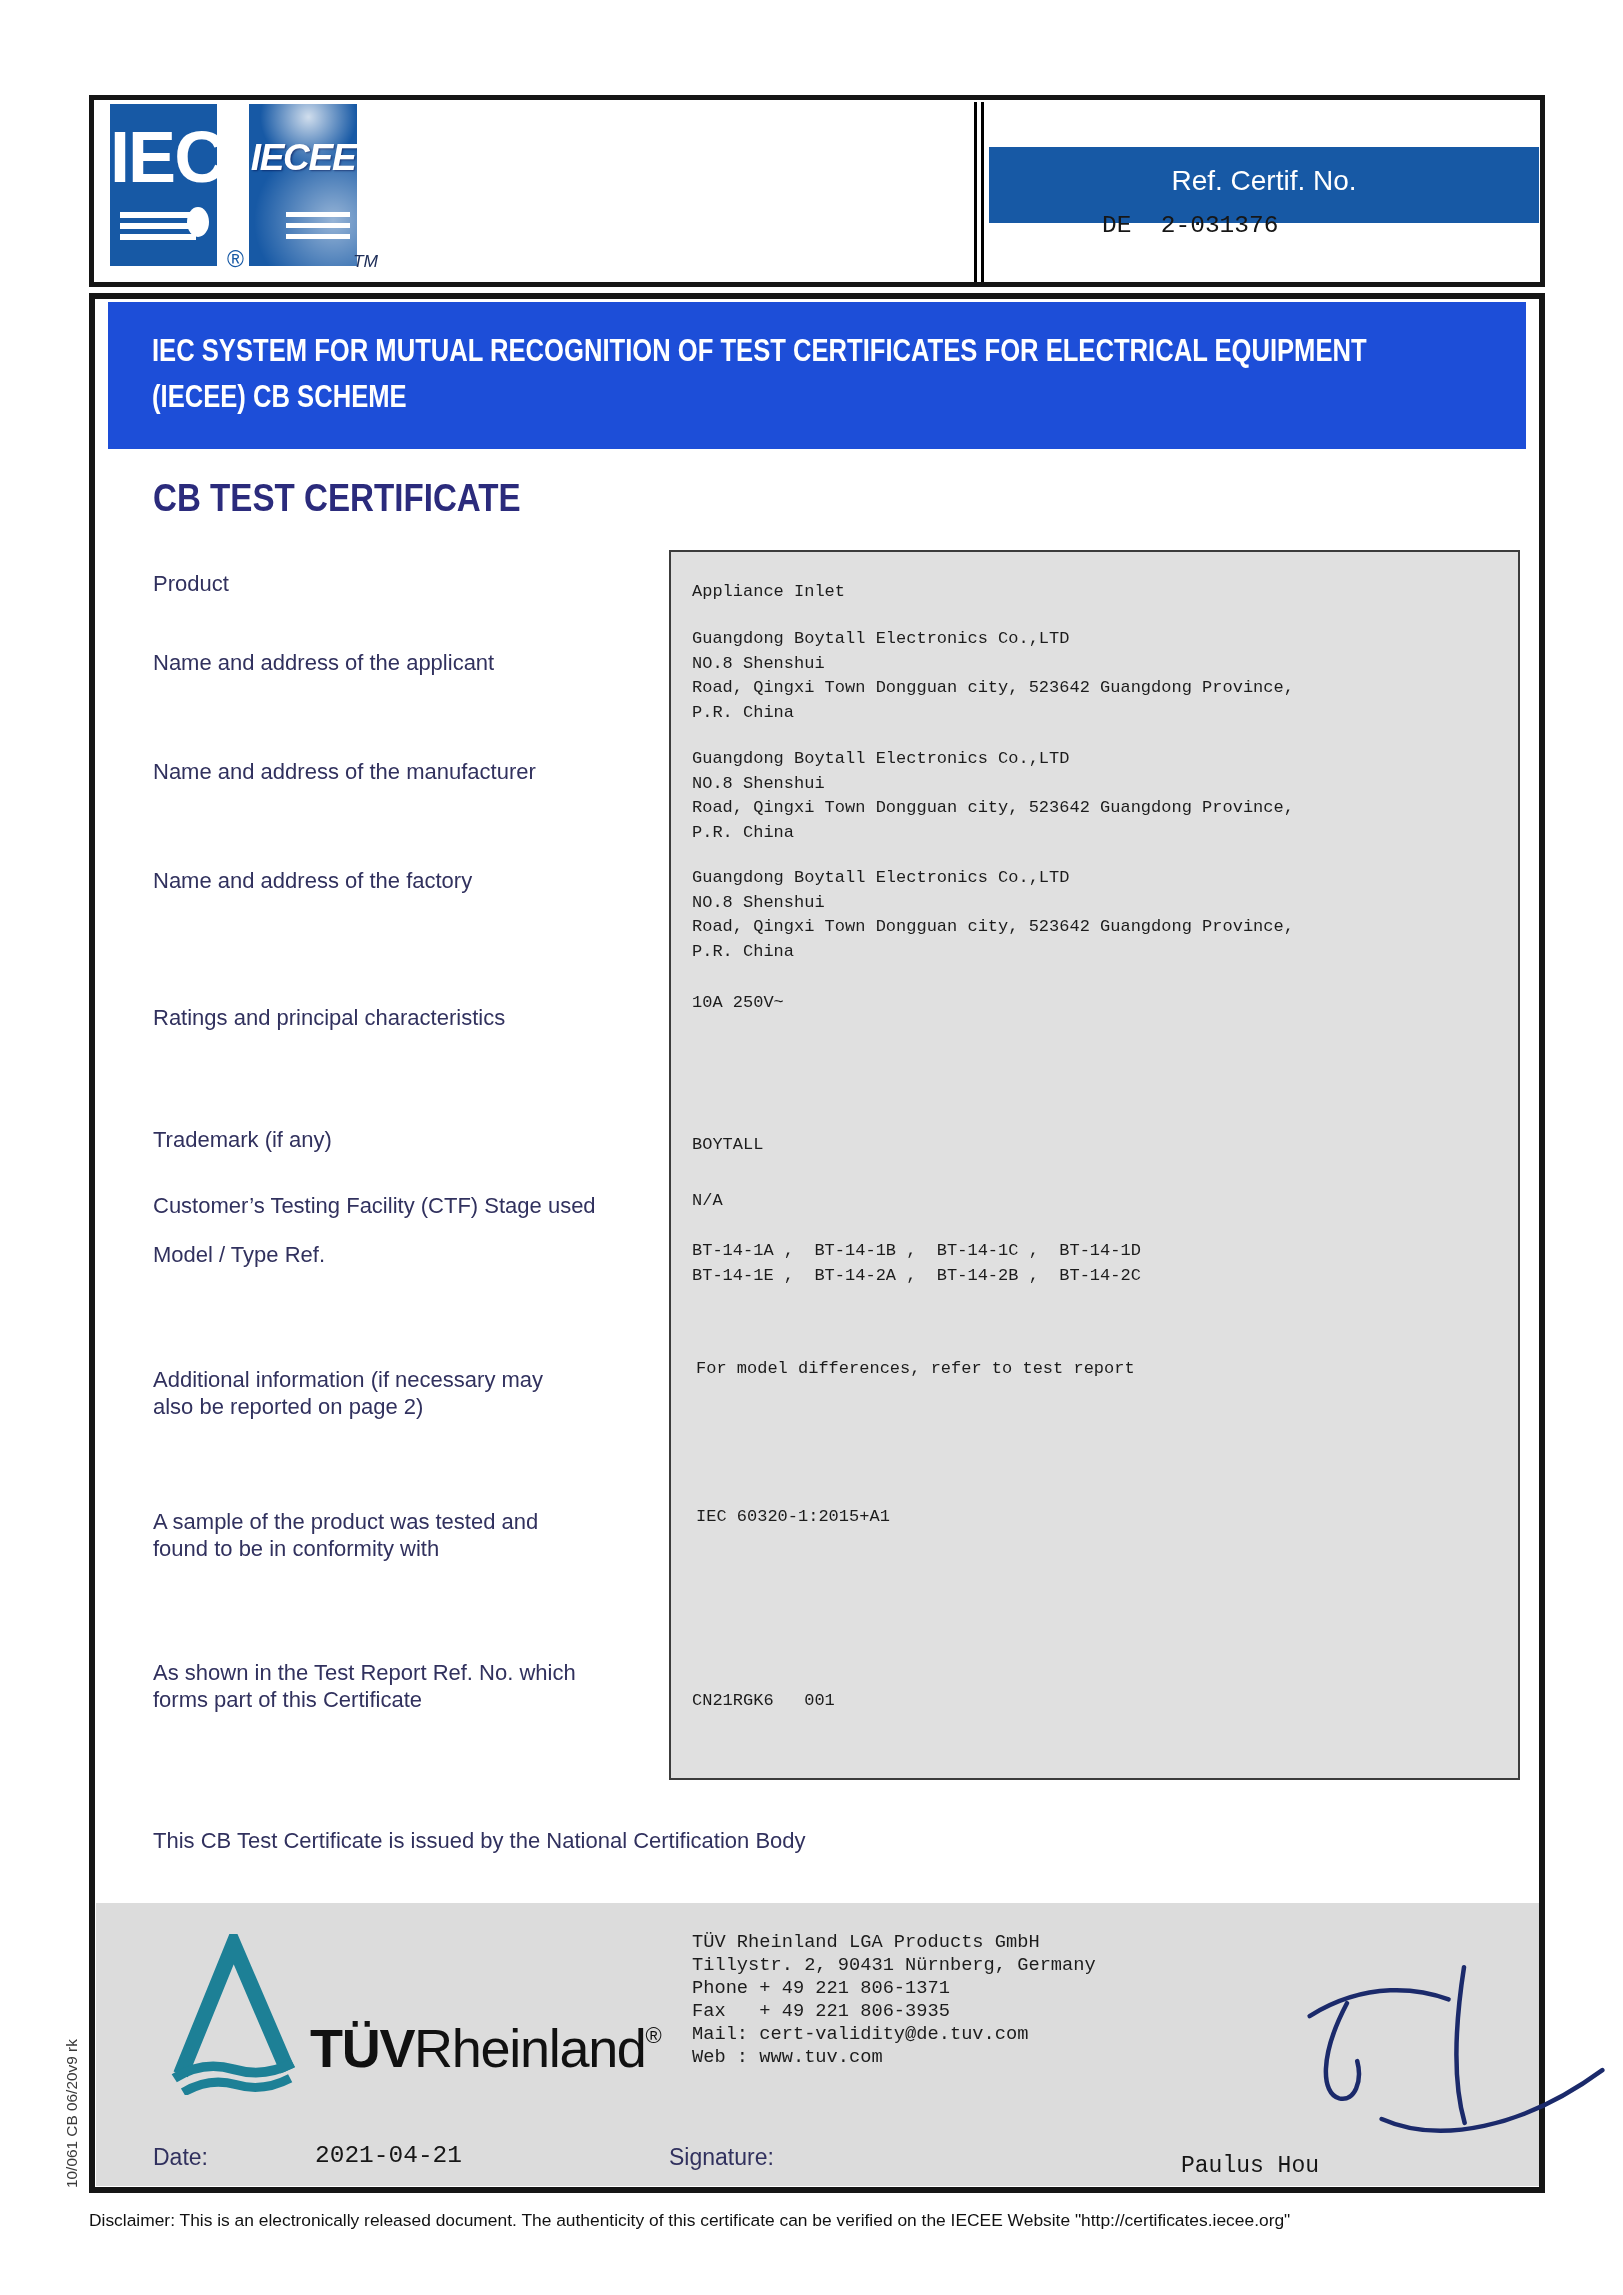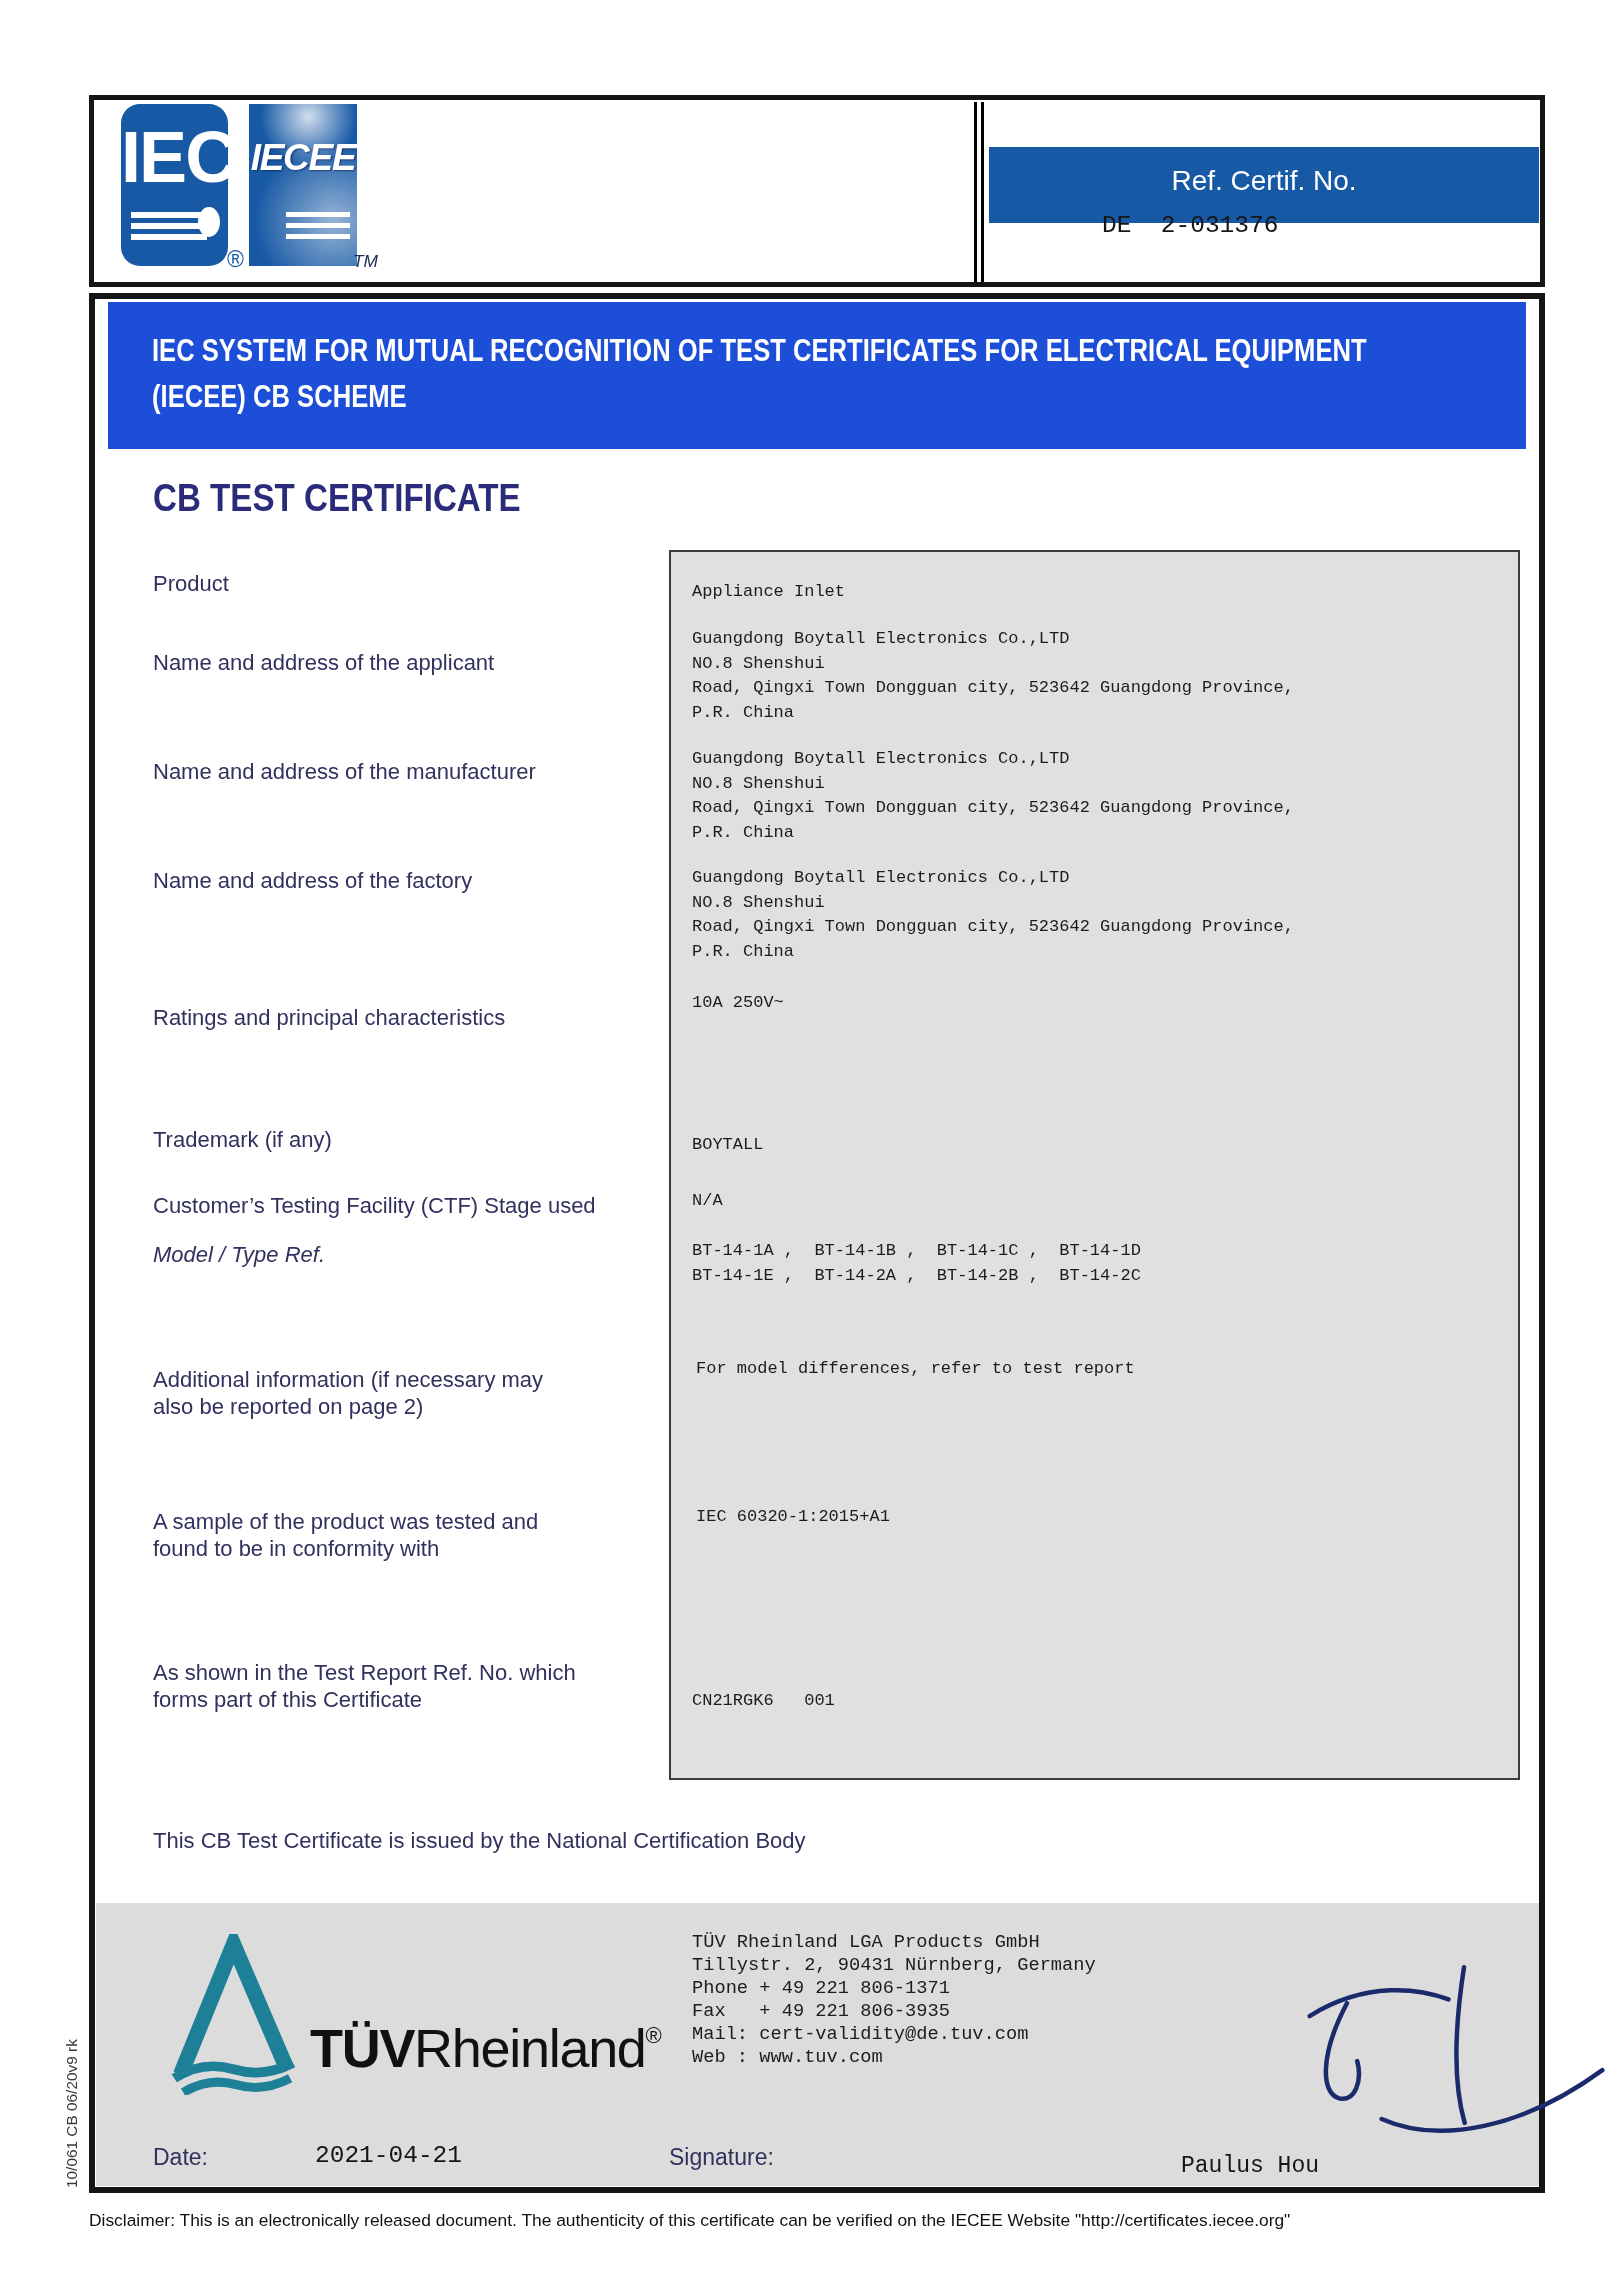--- a/index.html
+++ b/index.html
@@ -7,21 +7,21 @@
     width:1623px;height:2295px;position:relative;background:#ffffff;
     font-family:"Liberation Sans",sans-serif;overflow:hidden;
   }
   .abs{position:absolute;}
 
   
   .header-box{
     left:89px;top:95px;width:1456px;height:192px;
     border:5.8px solid #151515;background:#fff;box-sizing:border-box;
   }
-  .iec-logo{left:121px;top:104px;width:107px;height:162px;background:#1759a5;overflow:hidden;border-radius:19px;}
+  .iec-logo{left:110px;top:104px;width:107px;height:162px;background:#1759a5;overflow:hidden;}
   .iec-text{position:absolute;left:0;top:11.6px;width:100%;text-align:center;
     color:#fff;font-size:72px;font-weight:700;letter-spacing:-1.9px;}
   .iec-bars{position:absolute;left:10.3px;top:108px;width:76px;}
   .iec-bar{height:5.8px;background:#fff;margin-bottom:5.1px;}
   .iec-dot{position:absolute;left:77px;top:103px;width:22px;height:30px;background:#fff;border-radius:50%;}
   .iecee-logo{left:249px;top:104px;width:108px;height:162px;
     background:radial-gradient(circle at 78% 72%, rgba(255,255,255,.55), rgba(255,255,255,0) 55%),
                radial-gradient(circle at 55% 8%, rgba(255,255,255,.8), rgba(255,255,255,0) 30%),
                #1759a5;
     overflow:hidden;}
@@ -130,21 +130,21 @@
 
 <div class="abs value-panel"></div>
 
 <div class="abs label" style="left:153px;top:570px;">Product</div>
 <div class="abs label" style="left:153px;top:649px;">Name and address of the applicant</div>
 <div class="abs label" style="left:153px;top:758px;">Name and address of the manufacturer</div>
 <div class="abs label" style="left:153px;top:867px;">Name and address of the factory</div>
 <div class="abs label" style="left:153px;top:1004px;">Ratings and principal characteristics</div>
 <div class="abs label" style="left:153px;top:1126px;">Trademark (if any)</div>
 <div class="abs label" style="left:153px;top:1192px;">Customer’s Testing Facility (CTF) Stage used</div>
-<div class="abs label" style="left:153px;top:1241px;font-style:italic;">Model / Type Ref.</div>
+<div class="abs label" style="left:153px;top:1241px;">Model / Type Ref.</div>
 <div class="abs label" style="left:153px;top:1366px;">Additional information (if necessary may
 also be reported on page 2)</div>
 <div class="abs label" style="left:153px;top:1508px;">A sample of the product was tested and
 found to be in conformity with</div>
 <div class="abs label" style="left:153px;top:1659px;">As shown in the Test Report Ref. No. which
 forms part of this Certificate</div>
 
 <div class="abs mono" style="left:692px;top:580px;">Appliance Inlet</div>
 <div class="abs mono" style="left:692px;top:627px;">Guangdong Boytall Electronics Co.,LTD
 NO.8 Shenshui

